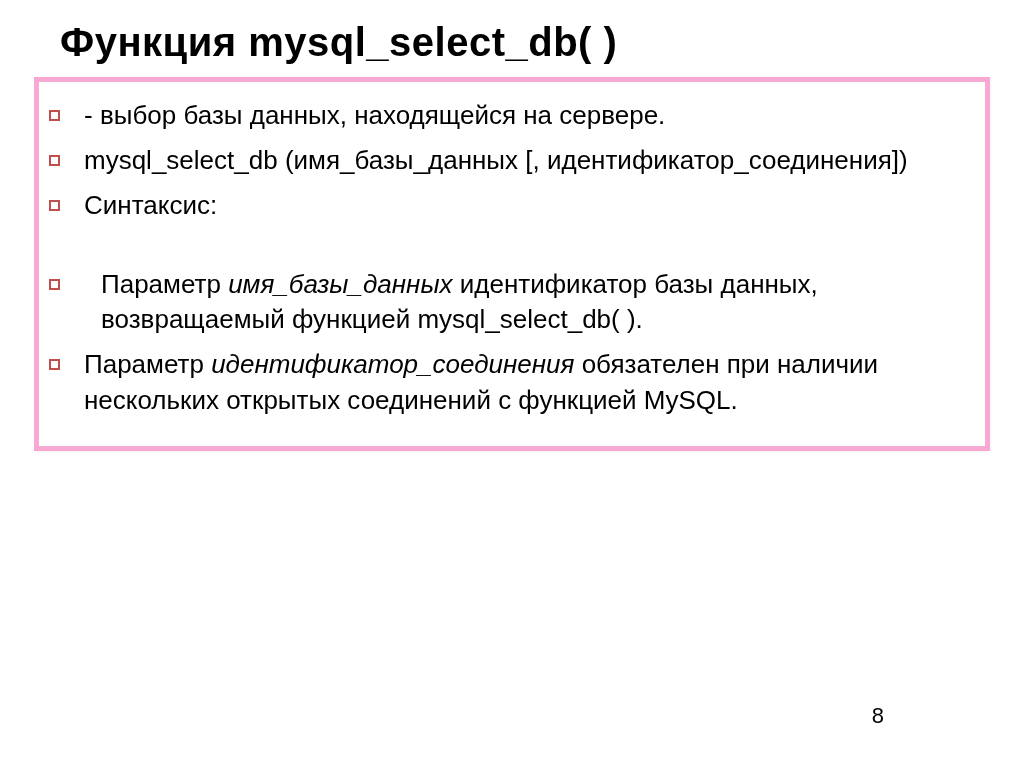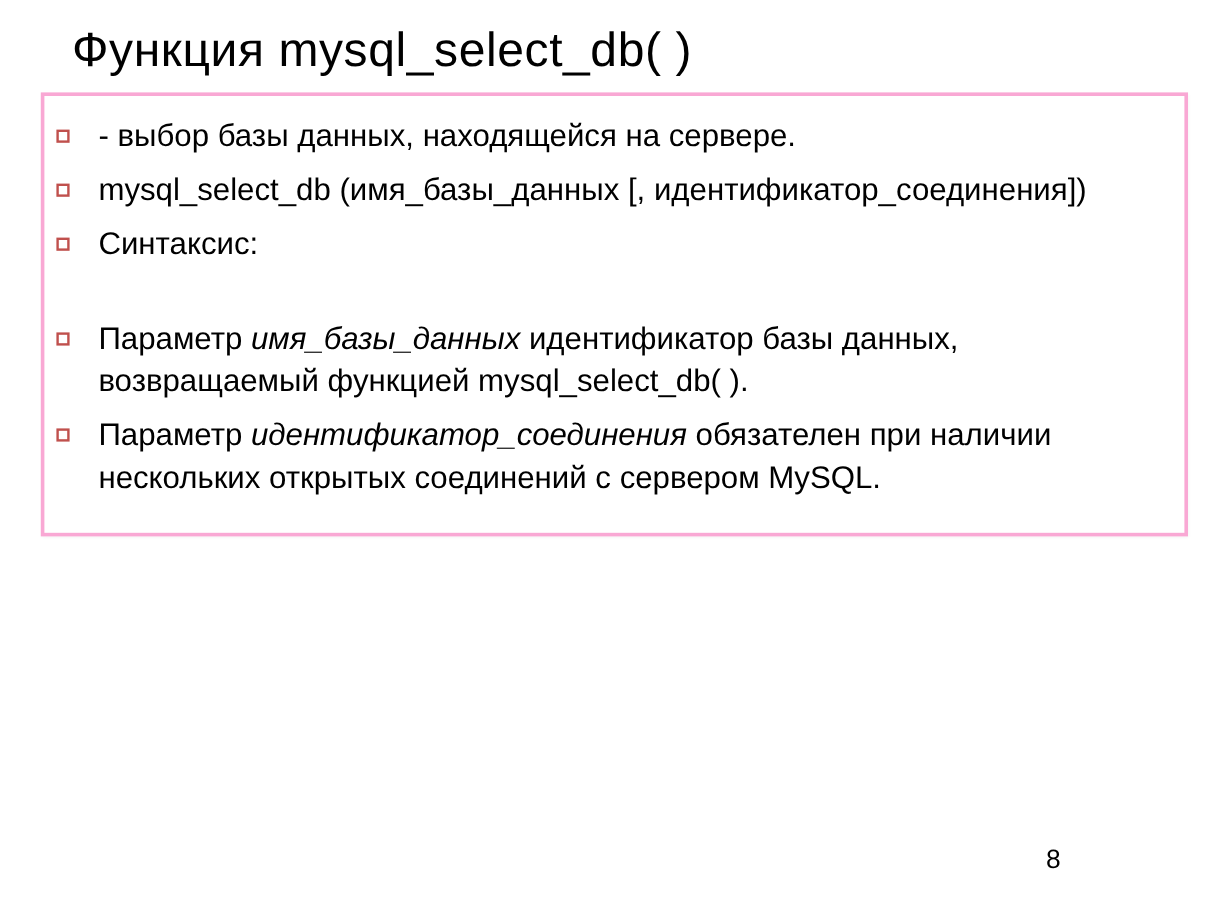--- a/index.html
+++ b/index.html
@@ -5,43 +5,44 @@
   * { margin: 0; padding: 0; box-sizing: border-box; }
   html, body { width: 1024px; height: 767px; background: #fff; font-family: Verdana, Geneva, sans-serif; color: #000; }
   .slide {
     width: 1024px;
     height: 767px;
     position: relative;
     background: #fff;
   }
   .title {
     font-size: 40px;
-    font-weight: normal;
+    font-weight: bold;
     padding: 20px 0 0 60px;
     letter-spacing: 0.5px;
   }
   .content-box {
     margin: 12px 34px 16px 34px;
-    border: 3px solid #f9a8d4;
+    border: 5px solid #f9a8d4;
     background: #fff;
     padding: 6px 18px 18px 10px;
     box-shadow: 1px 1px 3px rgba(0,0,0,0.05);
   }
   ul.bullets {
     list-style: none;
   }
   ul.bullets > li {
     display: flex;
     align-items: flex-start;
     margin: 10px 0 10px 0;
     font-size: 26px;
     line-height: 1.35;
   }
   ul.bullets > li.gap {
     margin-top: 44px;
+    gap: 17px;
   }
   .bullet-icon {
     flex: 0 0 auto;
     width: 11px;
     height: 11px;
     border: 2px solid #c0504d;
     margin: 12px 24px 0 0;
     display: inline-block;
   }
   .li-text {
@@ -84,21 +85,21 @@
       <li class="gap">
         <span class="bullet-icon"></span>
         <span class="li-text">
           <span>Параметр </span><span class="italic">имя_базы_данных</span><span> идентификатор  базы данных, возвращаемый функцией mysql_select_db( ).</span>
         </span>
       </li>
 
       <li>
         <span class="bullet-icon"></span>
         <span class="li-text">
-          <span>Параметр </span><span class="italic">идентификатор_соединения</span><span> обязателен при наличии нескольких открытых соединений с сервером MySQL.</span>
+          <span>Параметр </span><span class="italic">идентификатор_соединения</span><span> обязателен при наличии нескольких открытых соединений с функцией MySQL.</span>
         </span>
       </li>
 
     </ul>
   </div>
 
   <div class="pagenum">8</div>
 
 </div>
 

